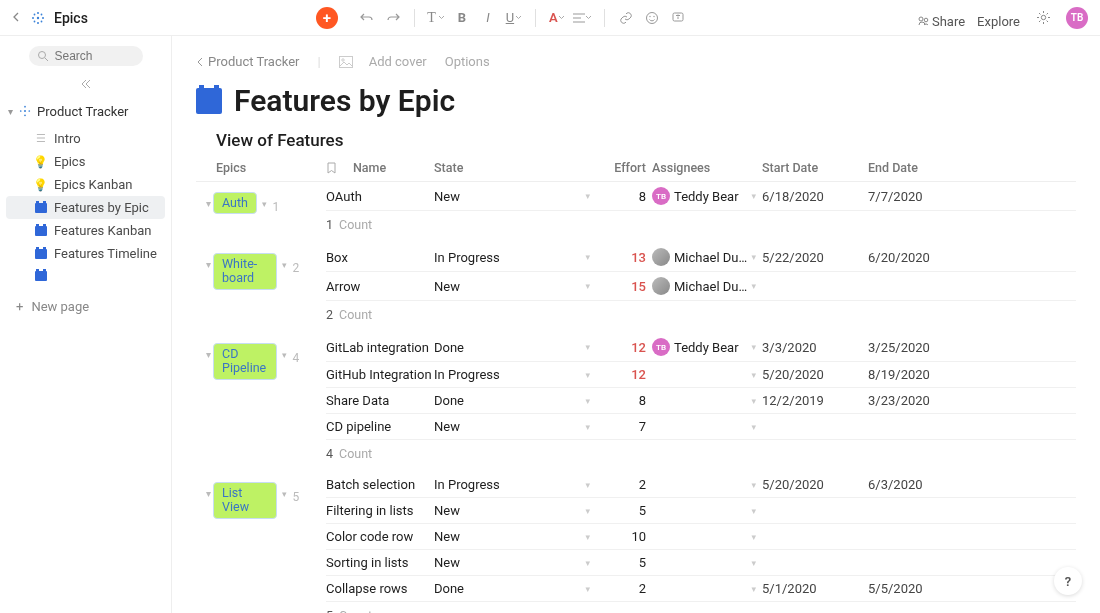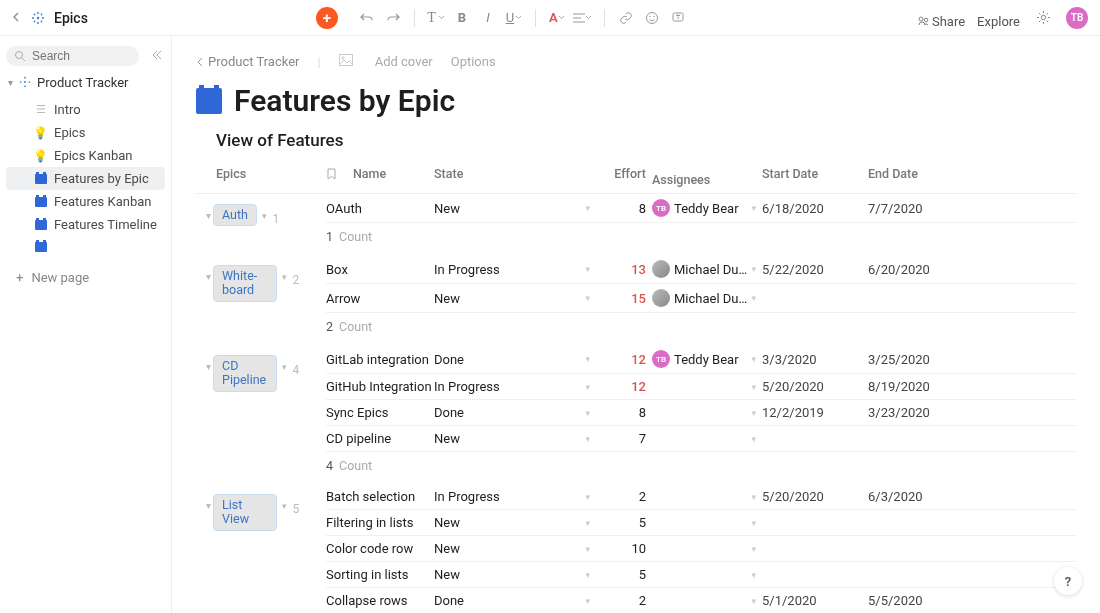--- a/index.html
+++ b/index.html
@@ -16,60 +16,60 @@
 .add-btn { width: 22px; height: 22px; background: #ff5722; border-radius: 11px; display:flex; align-items:center; justify-content:center; color:#fff; font-size:15px; font-weight:600; cursor:pointer;}
 .tool-ico { width:22px; height:22px; display:flex; align-items:center; justify-content:center; color:#888; cursor:pointer; border-radius:4px;}
 .tool-sep { width:1px; height:18px; background:#e0e0e0; margin:0 6px;}
 .tb-text-ttl { font-family: Georgia, serif; font-size:14px; }
 
 .share-txt { font-size:13px; color:#555; cursor:pointer; }
 .avatar { width:22px; height:22px; border-radius:11px; background:#d96cc5; color:#fff; font-size:10px; font-weight:600; display:flex; align-items:center; justify-content:center; }
 
 .main { display:flex; height:calc(613px - 36px); }
 .sidebar { width:172px; border-right:1px solid #eee; padding:10px 6px; display:flex; flex-direction:column; gap:4px;}
-.search-row { display:flex; align-items:center; gap:10px; }
+.search-row { display:flex; align-items:center; gap:10px;flex-direction:column; }
 .search-box { flex:1; display:flex; align-items:center; gap:6px; background:#f1f1f1; border-radius:12px; padding:3px 8px; color:#888;}
 .search-box input { border:none; background:transparent; outline:none; font-size:12px; width:80px;}
 .collapse-ico { color:#999; cursor:pointer; padding:2px;}
 
 .tree-root { display:flex; align-items:center; gap:4px; padding:4px 2px; font-size:13px; color:#333;}
 .tree-root .chev { color:#999; font-size:10px;}
 .tree-item { display:flex; align-items:center; gap:6px; padding:4px 4px 4px 28px; font-size:13px; color:#4a4a4a; border-radius:4px; cursor:pointer; }
 .tree-item.active { background:#eef0f2; }
 .page-ico { width:14px; height:14px; display:inline-flex; align-items:center; justify-content:center;}
 .new-page { display:flex; align-items:center; gap:8px; padding:8px 4px 4px 10px; color:#888; font-size:13px; cursor:pointer;}
 
 .content { flex:1; overflow:auto; padding:18px 24px 24px 24px; position:relative;}
 .breadcrumb-row { display:flex; align-items:center; gap:18px; color:#888; font-size:13px; margin-bottom:14px;}
 .bc-link { display:flex; align-items:center; gap:4px; cursor:pointer;}
 .bc-sep { color:#ddd; }
-.cover-opt { display:flex; align-items:flex-start; gap:22px; color:#aaa; cursor:pointer;}
+.cover-opt { display:flex; align-items:center; gap:16px; color:#aaa; cursor:pointer;}
 
 .title-row { display:flex; align-items:center; gap:12px; margin-bottom:12px;}
 .title-ico { width:26px; height:26px; background:#2f67d8; border-radius:2px; position:relative;}
 .title-ico:before { content:""; position:absolute; top:-3px; left:3px; width:5px; height:5px; background:#2f67d8;}
 .title-ico:after { content:""; position:absolute; top:-3px; right:3px; width:5px; height:5px; background:#2f67d8;}
 h1 { font-size:30px; font-weight:600;}
 .subtitle { font-size:17px; font-weight:500; margin:6px 0 6px 20px;}
 
 .grid { width:100%; }
 .ghead { display:flex; align-items:center; padding:4px 0 6px 20px; border-bottom:1px solid #eee; color:#777; font-size:12.5px; font-weight:500;}
 .col-epic { width:110px; }
 .col-name { width:108px; display:flex; align-items:center; gap:16px;}
 .col-state { width:168px; }
 .col-effort { width:50px; text-align:right; padding-right:6px;}
-.col-assign { width:110px;margin-top:12px; }
+.col-assign { width:110px; }
 .col-start { width:106px; }
 .col-end { width:100px; }
 
 .group { border-bottom: 1px solid transparent;}
 .group-block { display:flex; }
 .group-label { width:130px; padding:10px 0 0 10px; display:flex; align-items:flex-start; gap:2px;}
 .chev-s { color:#bbb; font-size:10px; padding-top:6px; cursor:pointer;}
-.pill { background:#e5e5e5; border:1px solid #c7ddf2; color:#3b76c4; padding:3px 8px; border-radius:4px; font-size:12.5px; line-height:1.15; max-width:64px;}
+.pill { background:#bef264; border:1px solid #c7ddf2; color:#3b76c4; padding:3px 8px; border-radius:4px; font-size:12.5px; line-height:1.15; max-width:64px;}
 .group-caret { color:#bbb; font-size:9px; padding:7px 0 0 3px;}
 .group-count { color:#bbb; font-size:12px; padding:8px 0 0 4px;}
 .rows { flex:1; }
 .row { display:flex; align-items:center; padding:5px 0; border-bottom:1px solid #f0f0f0; font-size:13px;}
 .cell-name { width:108px; }
 .cell-state { width:168px; display:flex; align-items:center; justify-content:space-between; padding-right:12px;}
 .mini-caret { color:#ccc; font-size:9px;}
 .cell-effort { width:50px; text-align:right; padding-right:6px;}
 .eff-red { color:#d9534f; font-weight:500;}
 .cell-assign { width:110px; display:flex; align-items:center; gap:4px; }
@@ -424,21 +424,21 @@
                     <span class="mini-caret">▾</span>
                   </div>
                   <div class="cell-effort eff-red">12</div>
                   <div class="cell-assign">
                     <span class="assign-caret">▾</span>
                   </div>
                   <div class="cell-start">5/20/2020</div>
                   <div class="cell-end">8/19/2020</div>
                 </div>
                 <div class="row">
-                  <div class="cell-name">Sync Epics</div>
+                  <div class="cell-name">Share Data</div>
                   <div class="cell-state">
                     <span>Done</span>
                     <span class="mini-caret">▾</span>
                   </div>
                   <div class="cell-effort">8</div>
                   <div class="cell-assign">
                     <span class="assign-caret">▾</span>
                   </div>
                   <div class="cell-start">12/2/2019</div>
                   <div class="cell-end">3/23/2020</div>

